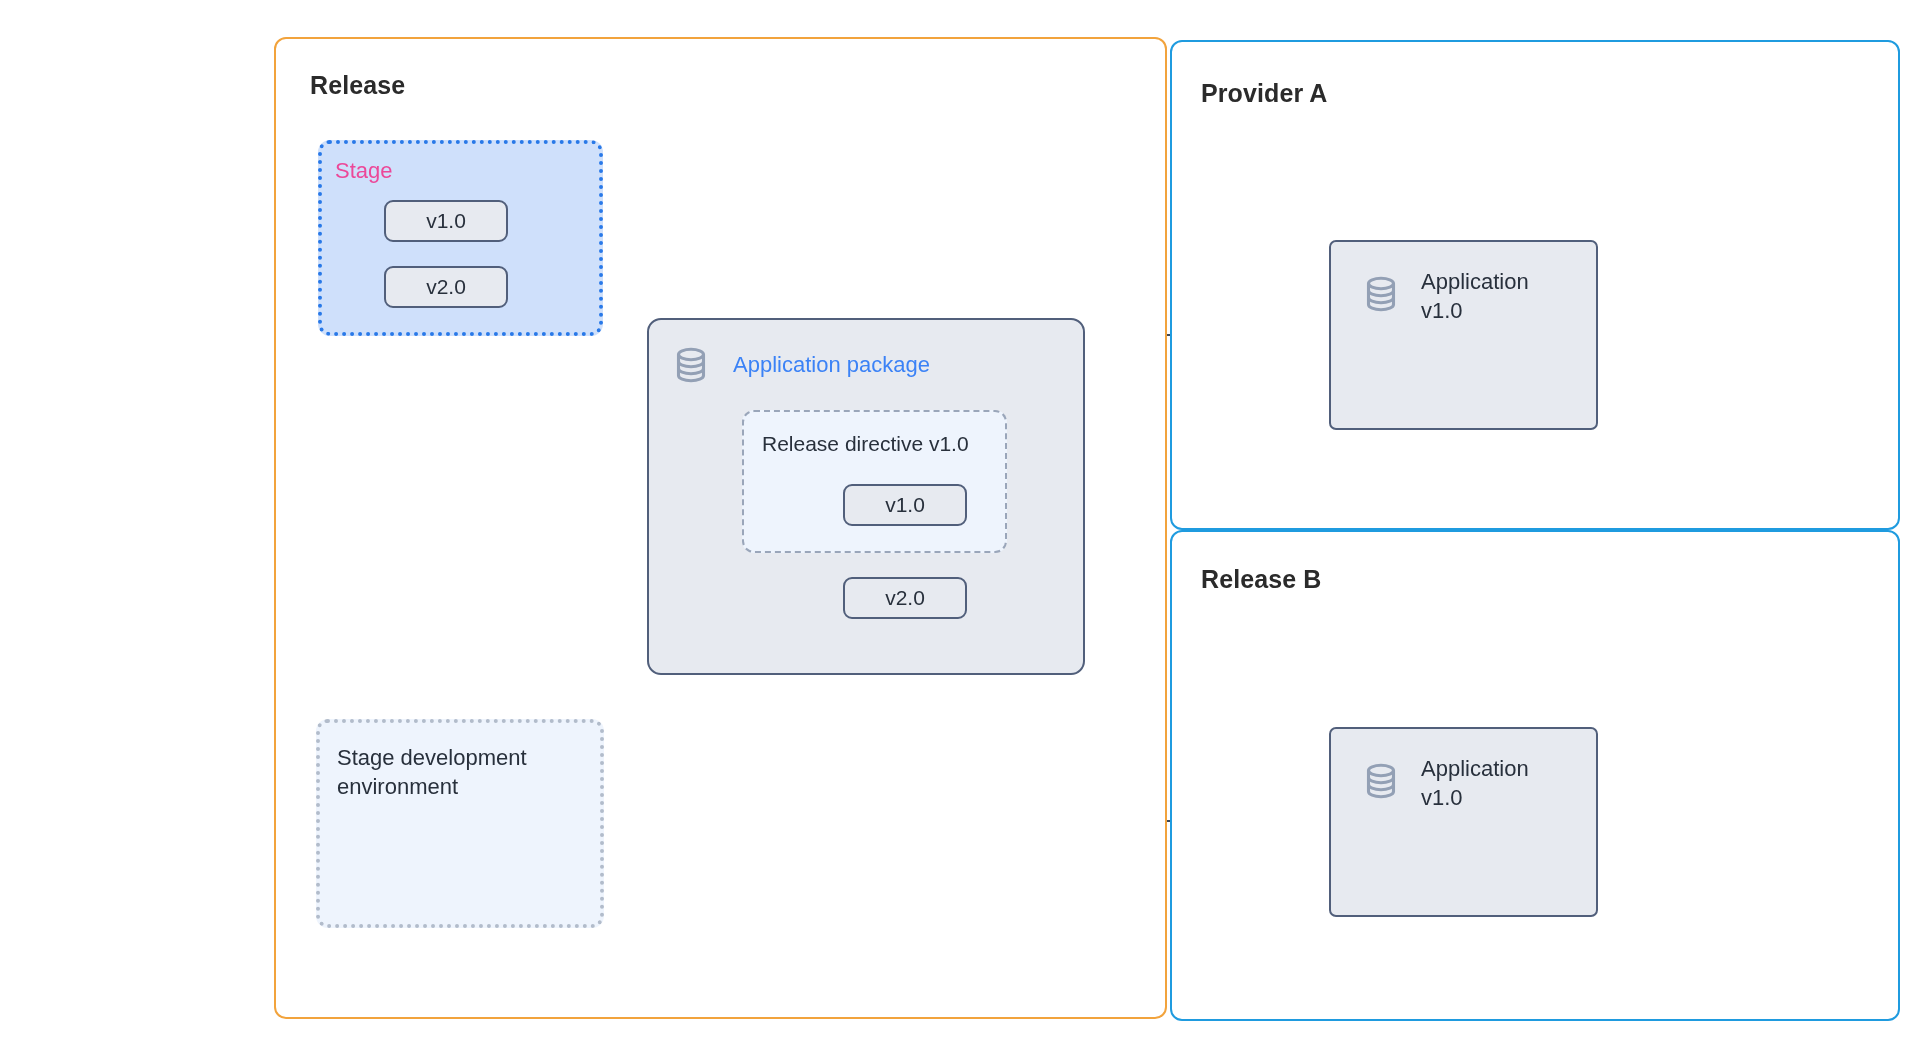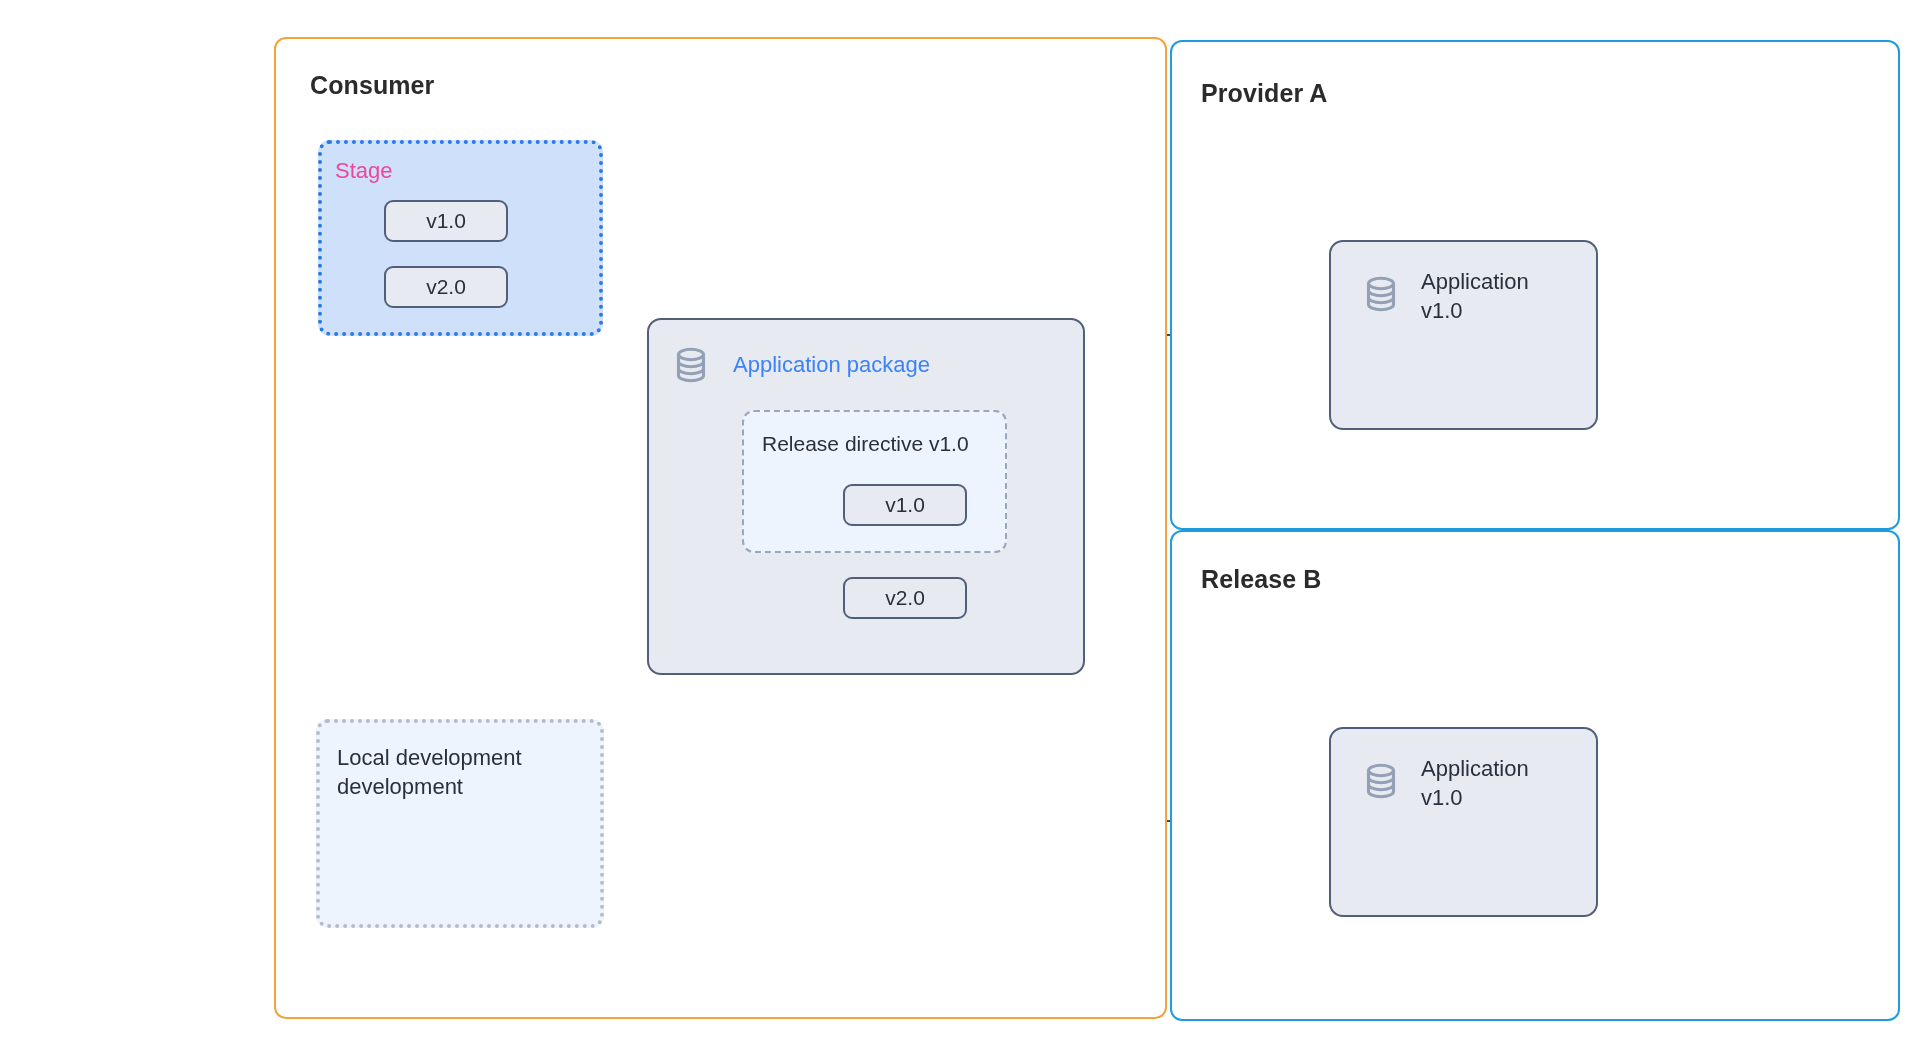--- a/index.html
+++ b/index.html
@@ -60,21 +60,21 @@
     box-sizing:border-box;display:flex;align-items:center;justify-content:center;
     font-size:21px;color:#28303c;
   }
   #pill-stage-v1{left:384px;top:200px;width:124px;height:42px;}
   #pill-stage-v2{left:384px;top:266px;width:124px;height:42px;}
   #pill-pkg-v1{left:843px;top:484px;width:124px;height:42px;}
   #pill-pkg-v2{left:843px;top:577px;width:124px;height:42px;}
 
   
   .appnode{
-    position:absolute;background:#e7eaf0;border:2.2px solid #515f7b;border-radius:14px;
+    position:absolute;background:#e7eaf0;border:2.2px solid #515f7b;border-radius:7px;
     box-sizing:border-box;
   }
   #appA-box{left:1329px;top:240px;width:269px;height:190px;}
   #appB-box{left:1329px;top:727px;width:269px;height:190px;}
   .appnode-icon{position:absolute;left:28px;top:30px;width:44px;height:44px;}
   .appnode-text{
     position:absolute;left:90px;top:25px;font-size:22px;line-height:29px;color:#28303c;
     white-space:pre-line;
   }
 
@@ -98,29 +98,29 @@
     <path class="wire" marker-end="url(#arrow)" d="M508,221 L622,221 Q630,221 630,229 L630,497 Q630,505 638,505 L832,505"></path>
 
     <path class="wire" marker-end="url(#arrow)" d="M446,308 L446,590 Q446,598 454,598 L832,598"></path>
 
     <path class="wire" marker-end="url(#arrow)" d="M967,505 L1111,505 Q1119,505 1119,497 L1119,343 Q1119,335 1127,335 L1318,335"></path>
 
     <path class="wire" marker-end="url(#arrow)" d="M1119,505 L1119,813 Q1119,821 1127,821 L1318,821"></path>
   </svg>
 
   <div class="zone" id="provider-zone"></div>
-  <div class="zone-title" id="provider-title">Consumer</div>
+  <div class="zone-title" id="provider-title">Release</div>
 
   <div id="stage-box"></div>
   <div id="stage-label">Stage</div>
   <div class="pill" id="pill-stage-v1">v1.0</div>
   <div class="pill" id="pill-stage-v2">v2.0</div>
 
   <div id="localdev-box"></div>
-  <div id="localdev-label">Local development development</div>
+  <div id="localdev-label">Stage development environment</div>
 
   <div id="apppkg-box"></div>
   <svg id="apppkg-icon" viewBox="0 0 44 44">
     <g fill="none" stroke="#93a0b5" stroke-width="3.1">
       <ellipse cx="22" cy="11.5" rx="12.5" ry="5.2"></ellipse>
       <path d="M9.5,11.5 L9.5,32.5 C9.5,35.4 15.1,37.7 22,37.7 C28.9,37.7 34.5,35.4 34.5,32.5 L34.5,11.5"></path>
       <path d="M9.5,18.5 C9.5,21.4 15.1,23.7 22,23.7 C28.9,23.7 34.5,21.4 34.5,18.5"></path>
       <path d="M9.5,25.5 C9.5,28.4 15.1,30.7 22,30.7 C28.9,30.7 34.5,28.4 34.5,25.5"></path>
     </g>
   </svg>

